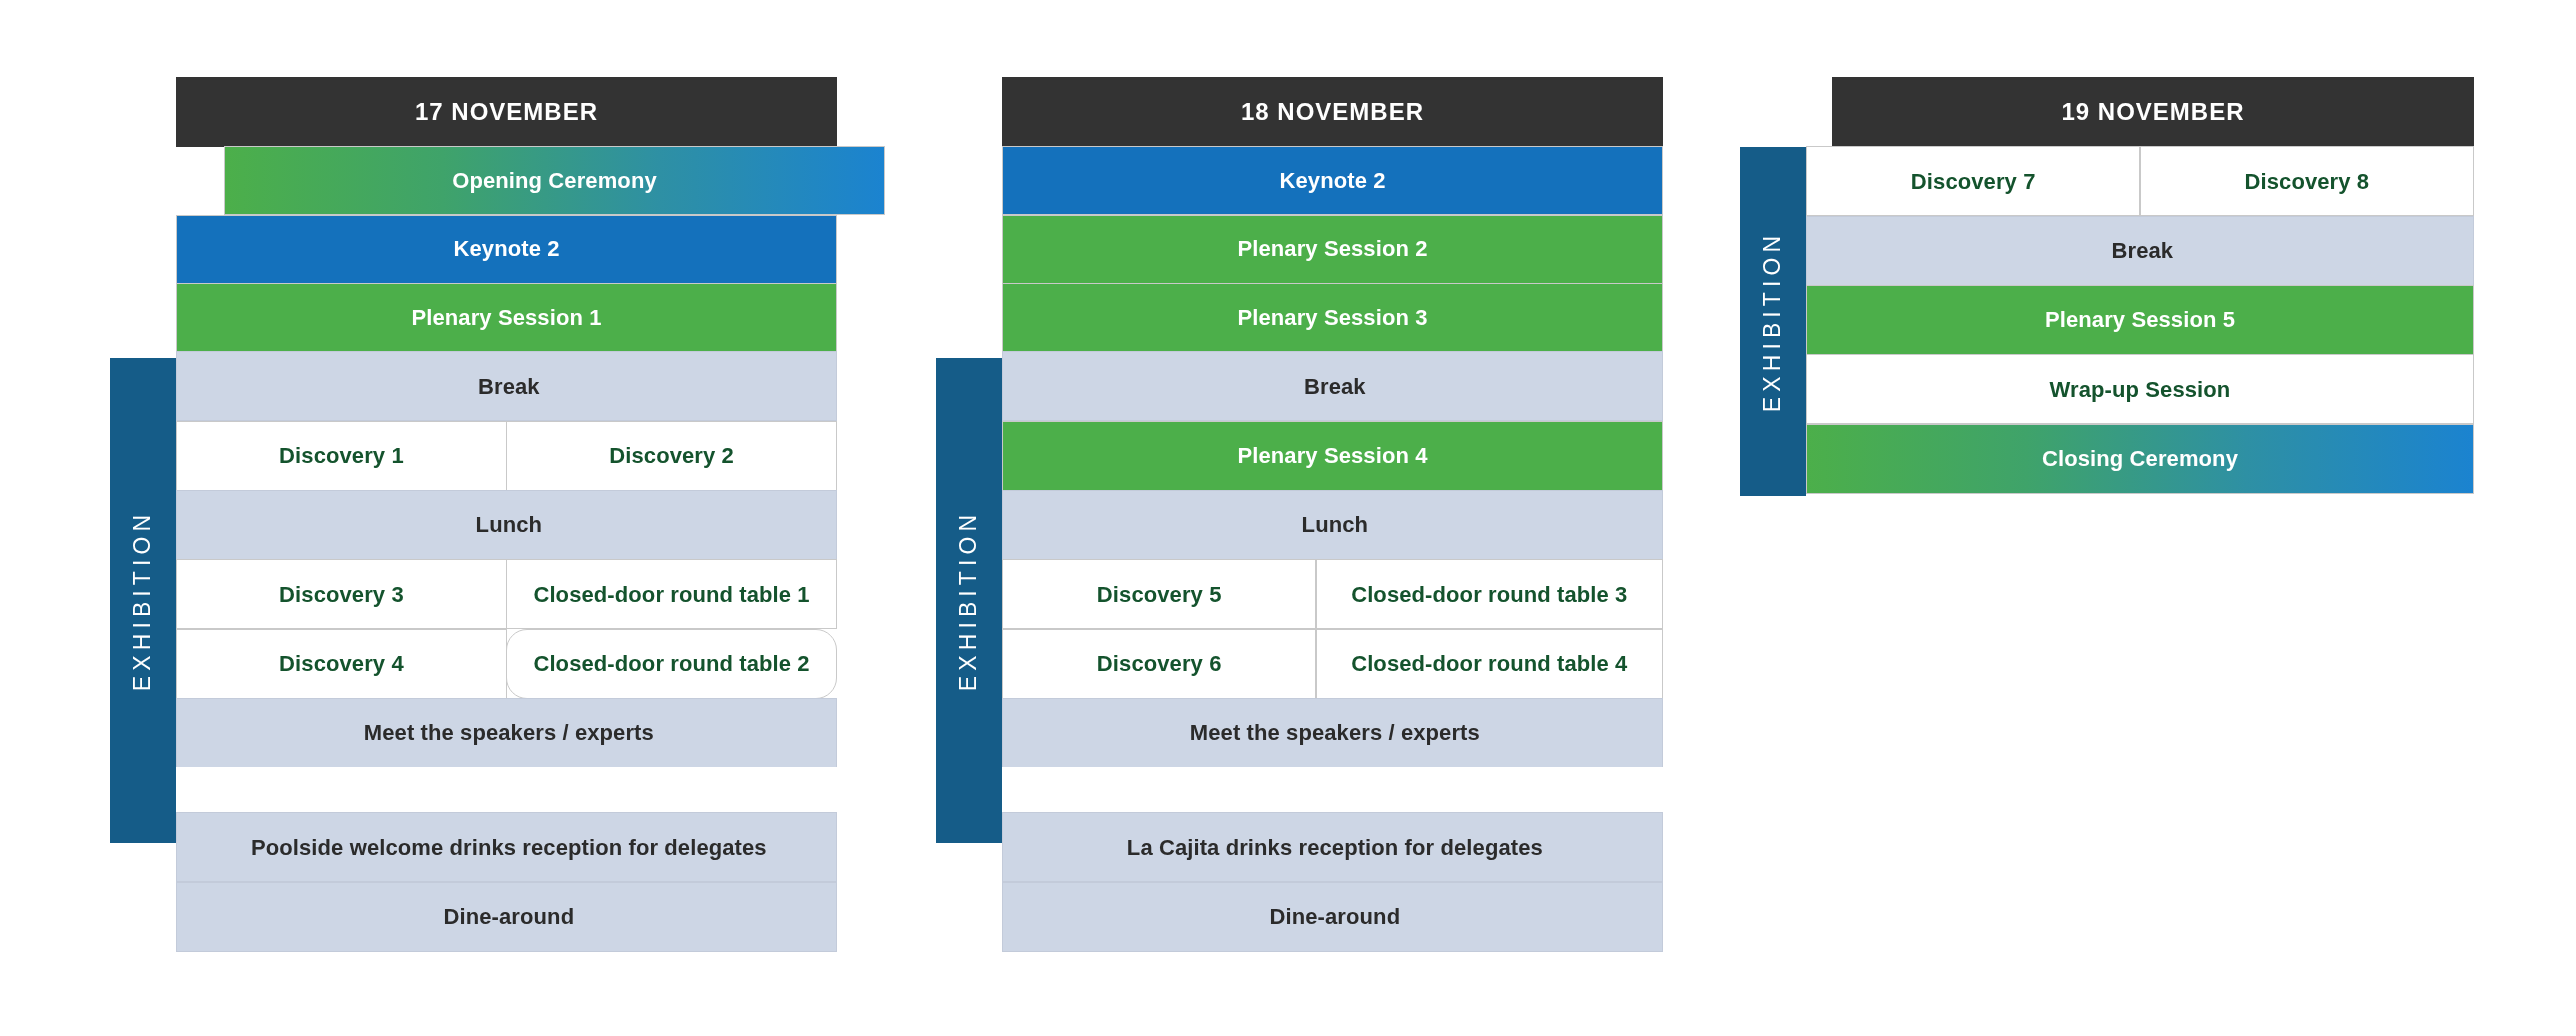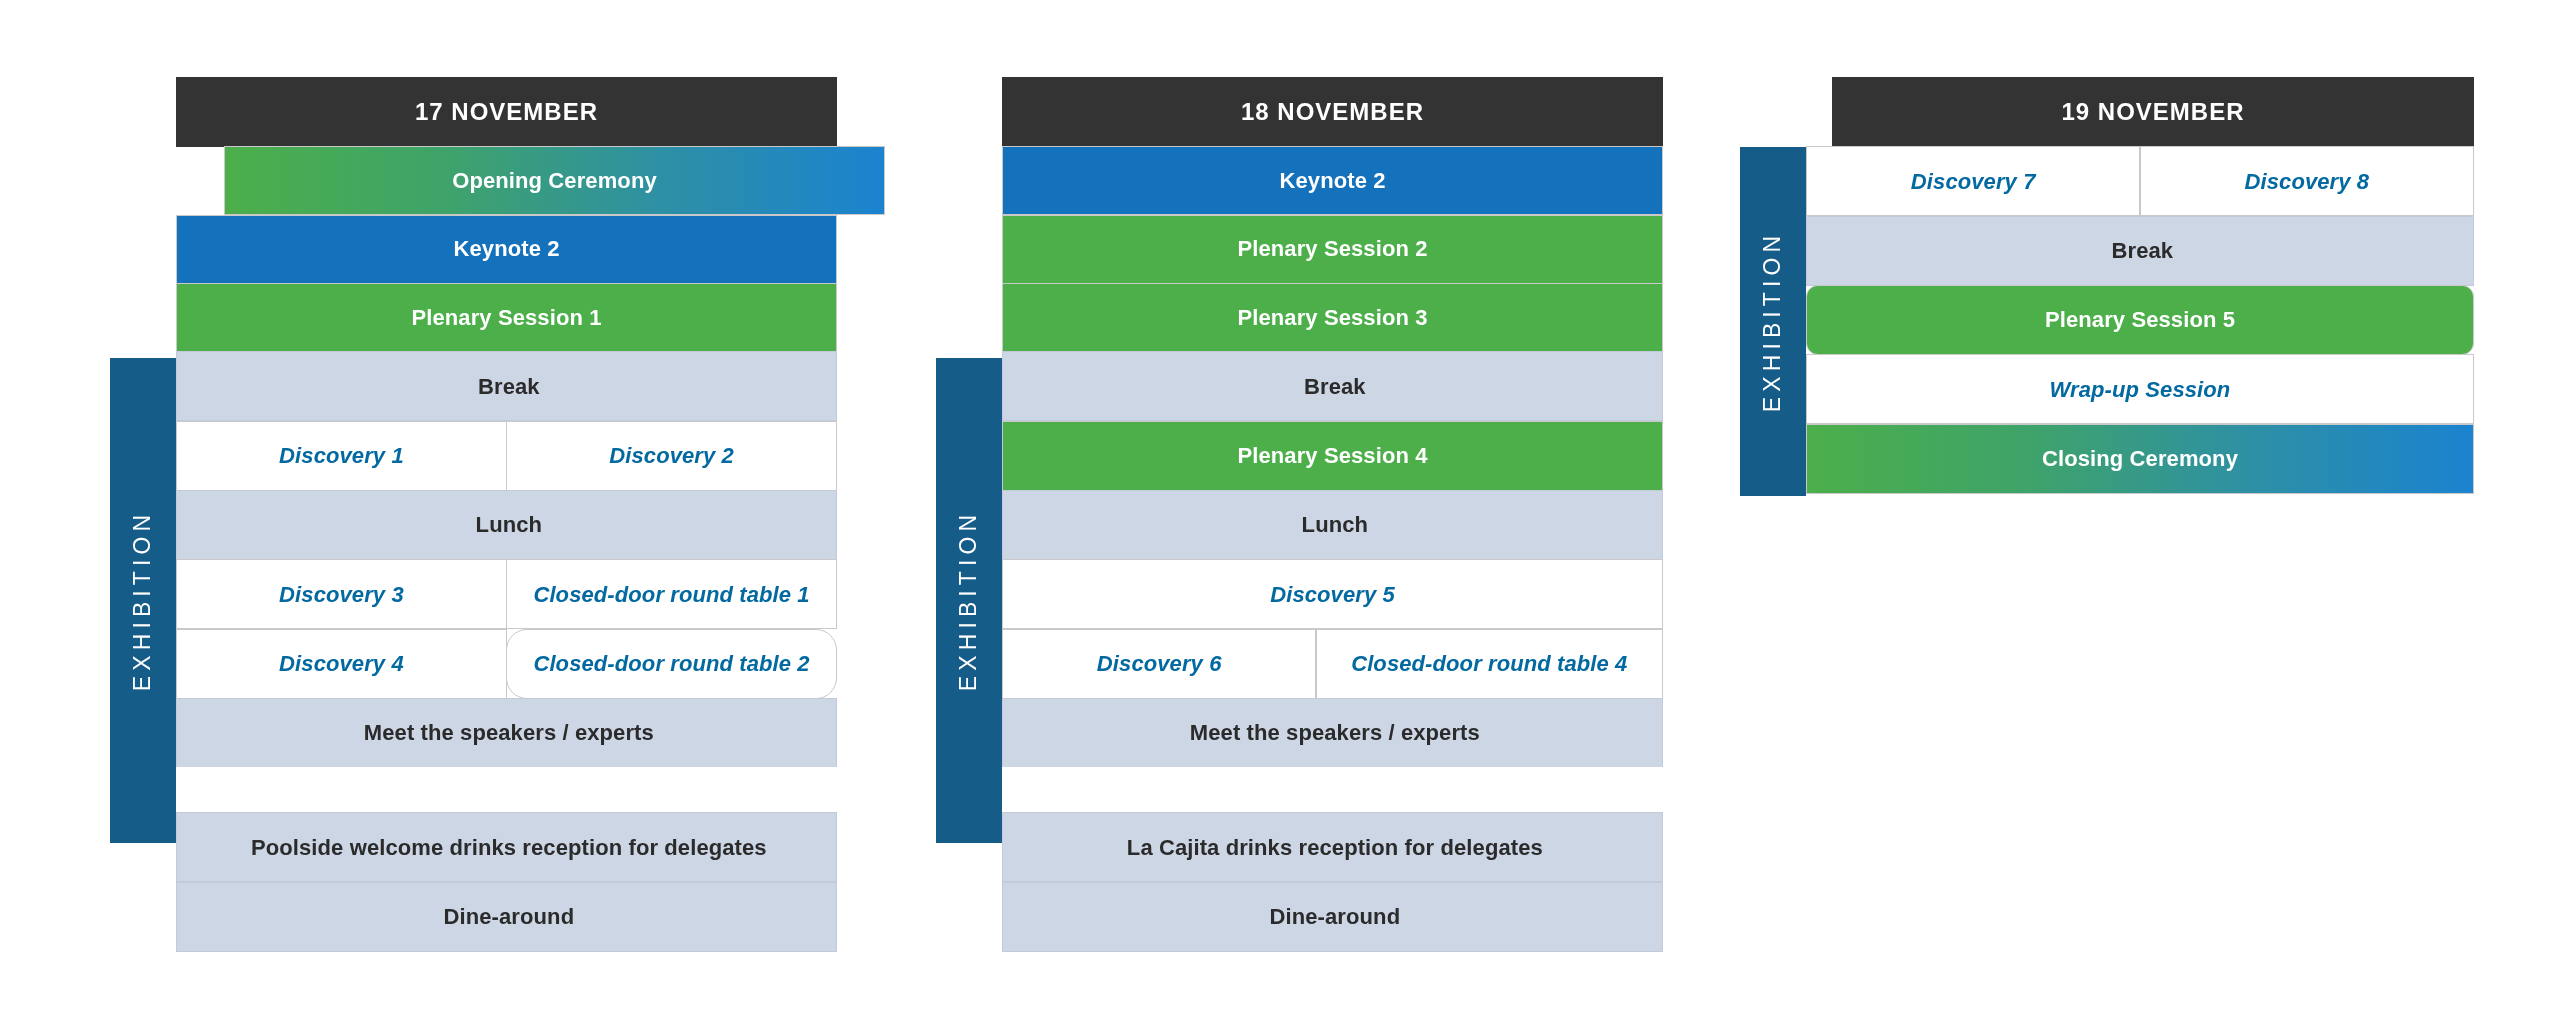--- a/index.html
+++ b/index.html
@@ -102,23 +102,22 @@
     border: 0.7px solid #c9c9c9;
   }
   .c-grey {
     background: #cdd6e5;
     color: #2b2b2b;
     border: 0.7px solid #c3cbda;
     padding-left: 12px;
   }
   .c-white {
     background: #ffffff;
-    color: #0369a1;
+    color: #14532d;
     border: 0.7px solid #c9c9c9;
-    font-style: italic;
   }
   .c-empty {
     background: #ffffff;
     border: 0;
   }
 
   
   .row + .row { margin-top: -0.7px; }
   .cell + .cell { margin-left: -0.7px; }
 </style>
@@ -227,20 +226,21 @@
         <div class="row" style="height:70px;">
           <div class="cell c-green" style="flex:1 1 100%;">Plenary Session 4</div>
         </div>
 
         <div class="row" style="height:70px;">
           <div class="cell c-grey" style="flex:1 1 100%;">Lunch</div>
         </div>
 
         <div class="row" style="height:70px;">
           <div class="cell c-white" style="flex:1 1 47.5%;">Discovery 5</div>
+          <div class="cell c-white" style="flex:1 1 52.5%;">Closed-door round table 3</div>
         </div>
 
         <div class="row" style="height:70px;">
           <div class="cell c-white" style="flex:1 1 47.5%;">Discovery 6</div>
           <div class="cell c-white" style="flex:1 1 52.5%;">Closed-door round table 4</div>
         </div>
 
         <div class="row" style="height:70px;">
           <div class="cell c-grey" style="flex:1 1 100%;">Meet the speakers / experts</div>
         </div>
@@ -277,21 +277,21 @@
         <div class="row" style="height:70px;">
           <div class="cell c-white" style="flex:1 1 50%;">Discovery 7</div>
           <div class="cell c-white" style="flex:1 1 50%;">Discovery 8</div>
         </div>
 
         <div class="row" style="height:70px;">
           <div class="cell c-grey" style="flex:1 1 100%;">Break</div>
         </div>
 
         <div class="row" style="height:70px;">
-          <div class="cell c-green" style="flex:1 1 100%;border-radius:12px;">Plenary Session 5</div>
+          <div class="cell c-green" style="flex:1 1 100%;">Plenary Session 5</div>
         </div>
 
         <div class="row" style="height:70px;">
           <div class="cell c-white" style="flex:1 1 100%;">Wrap-up Session</div>
         </div>
 
         <div class="row" style="height:70px;">
           <div class="cell c-gradient" style="flex:1 1 100%;">Closing Ceremony</div>
         </div>
 

